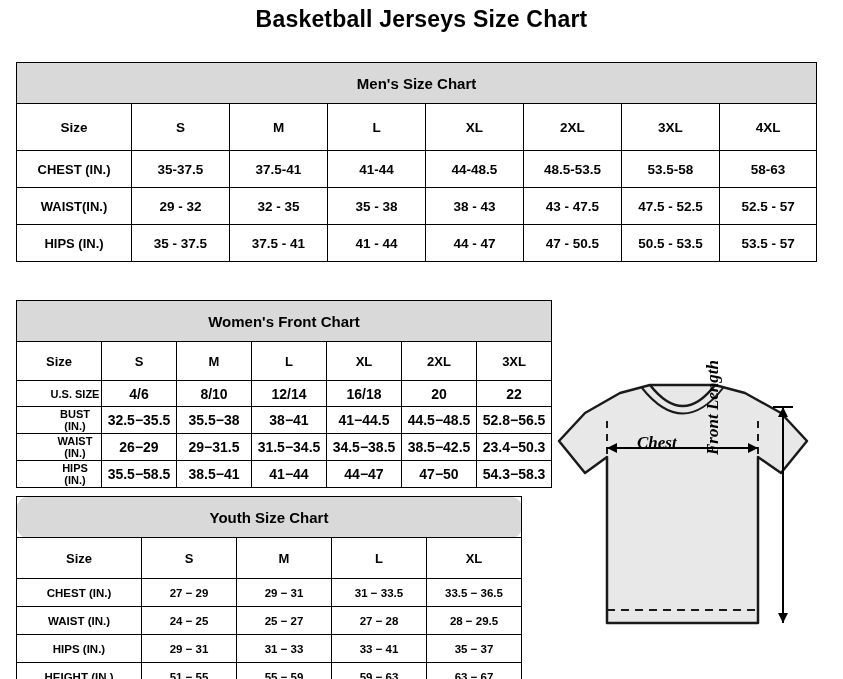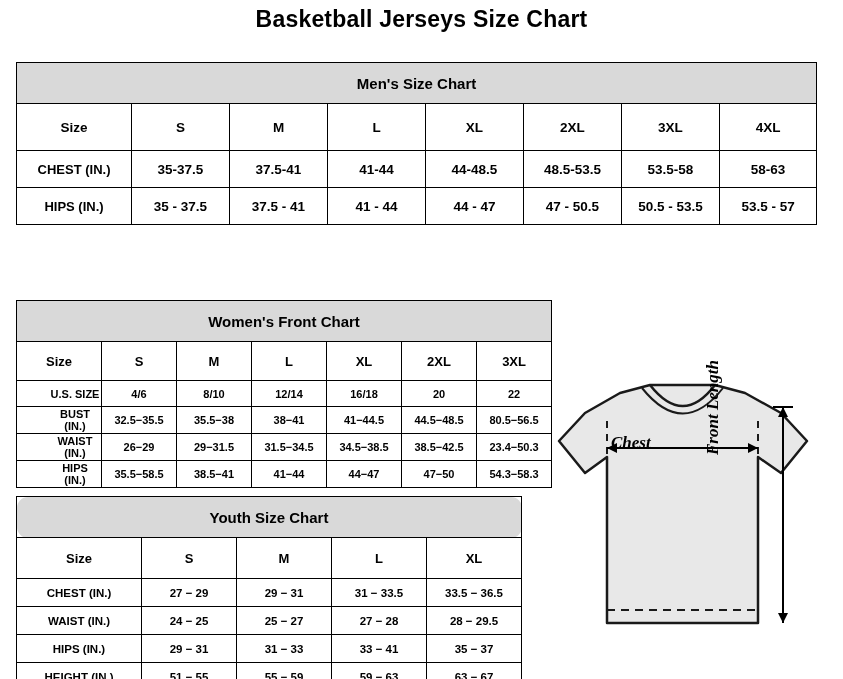--- a/index.html
+++ b/index.html
@@ -59,21 +59,21 @@
   #mens-chart .rowlabel { font-size: 13px; }
   
   #womens-chart {
     position: absolute;
     left: 16px;
     top: 300px;
     width: 535px;
   }
   #womens-chart .chart-title-cell { font-size: 15px; height: 26px; }
   #womens-chart .hdr-cell { font-size: 13px; height: 26px; }
-  #womens-chart td { height: 23px; font-size: 11px; }
+  #womens-chart td { height: 23px; font-size: 14px; }
   #womens-chart .rowlabel { font-size: 11px; padding-left: 33px; }
   
   #youth-chart {
     position: absolute;
     left: 16px;
     top: 496px;
     width: 505px;
   }
   #youth-chart .chart-title-cell { font-size: 15px; height: 26px; border-radius: 11px; }
   #youth-chart .hdr-cell { font-size: 13px; height: 28px; }
@@ -91,21 +91,21 @@
   #shirt-diagram svg { display: block; }
   .measure-label {
     position: absolute;
     font-style: italic;
     font-weight: bold;
     font-family: "Liberation Serif", serif;
     font-size: 17px;
     color: #000;
   }
   #chest-label {
-    left: 66px;
+    left: 92px;
     top: 78px;
   }
   #front-length-label {
     left: 158px;
     top: 100px;
     transform: rotate(-90deg);
     transform-origin: left top;
     white-space: nowrap;
   }
 </style>
@@ -143,20 +143,30 @@
       <td class="rowlabel">CHEST (IN.)</td>
       <td>35-37.5</td>
       <td>37.5-41</td>
       <td>41-44</td>
       <td>44-48.5</td>
       <td>48.5-53.5</td>
       <td>53.5-58</td>
       <td>58-63</td>
     </tr>
     <tr>
+      <td class="rowlabel">WAIST(IN.)</td>
+      <td>29 - 32</td>
+      <td>32 - 35</td>
+      <td>35 - 38</td>
+      <td>38 - 43</td>
+      <td>43 - 47.5</td>
+      <td>47.5 - 52.5</td>
+      <td>52.5 - 57</td>
+    </tr>
+    <tr>
       <td class="rowlabel">HIPS (IN.)</td>
       <td>35 - 37.5</td>
       <td>37.5 - 41</td>
       <td>41 - 44</td>
       <td>44 - 47</td>
       <td>47 - 50.5</td>
       <td>50.5 - 53.5</td>
       <td>53.5 - 57</td>
     </tr>
   </tbody>
@@ -194,21 +204,21 @@
       <td>20</td>
       <td>22</td>
     </tr>
     <tr>
       <td class="rowlabel">BUST  (IN.)</td>
       <td>32.5−35.5</td>
       <td>35.5−38</td>
       <td>38−41</td>
       <td>41−44.5</td>
       <td>44.5−48.5</td>
-      <td>80.5−56.5</td>
+      <td>52.8−56.5</td>
     </tr>
     <tr>
       <td class="rowlabel">WAIST  (IN.)</td>
       <td>26−29</td>
       <td>29−31.5</td>
       <td>31.5−34.5</td>
       <td>34.5−38.5</td>
       <td>38.5−42.5</td>
       <td>23.4−50.3</td>
     </tr>

